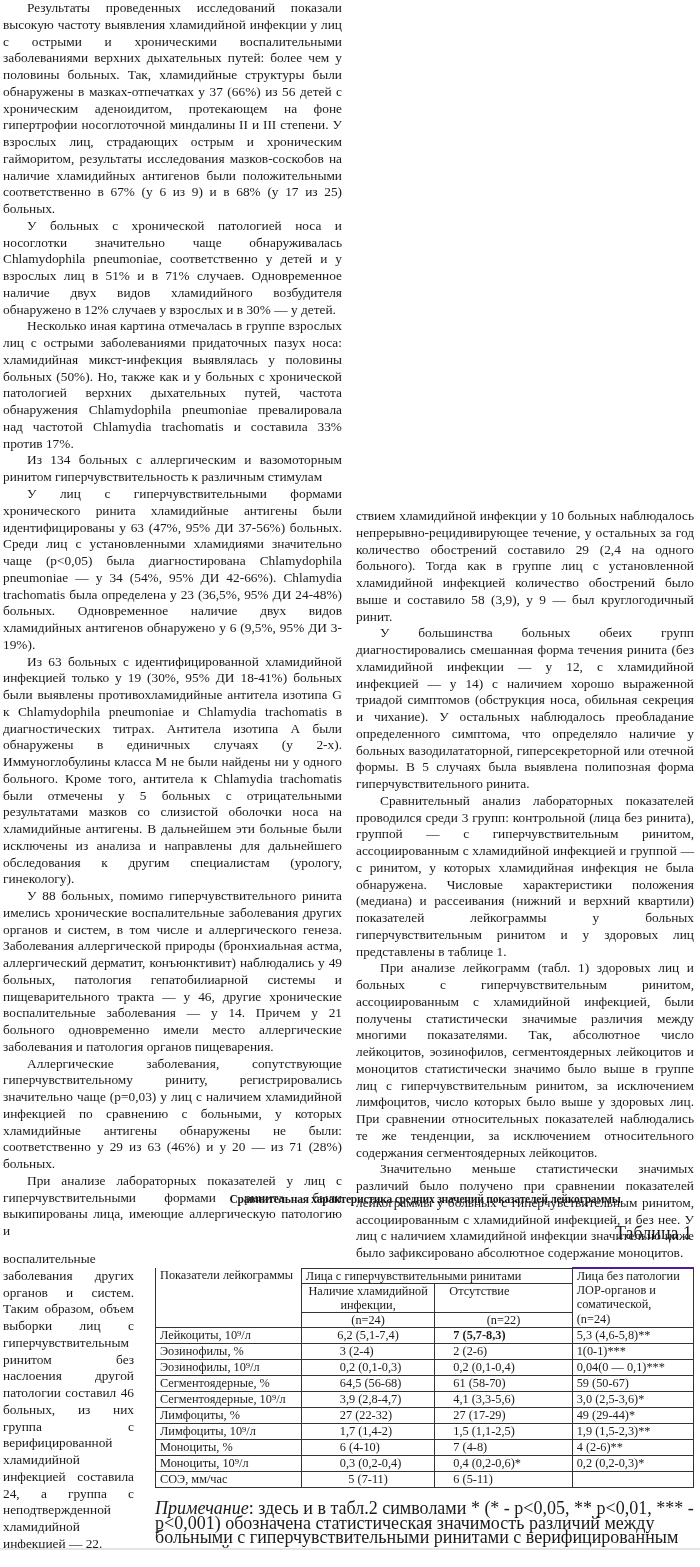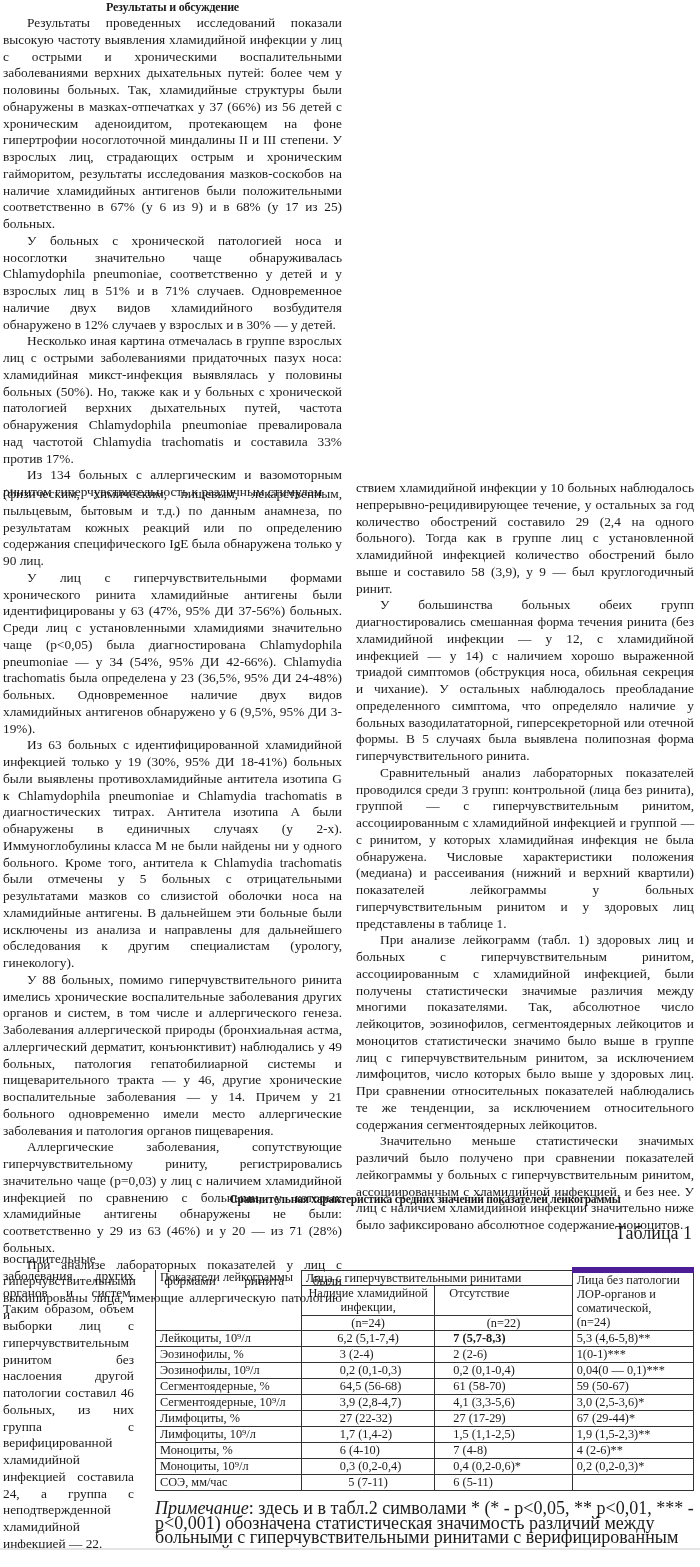--- a/index.html
+++ b/index.html
@@ -8,21 +8,21 @@
     font-family: "Liberation Serif", "DejaVu Serif", serif;
     color: #1a1a1a;
   }
   .page { position: absolute; left: 0; top: 0; width: 700px; height: 1550px; }
   .bottom-strip { position: absolute; left: 0; top: 1548px; width: 700px; height: 19px; background: #ffffff; border-top: 2px solid #e4e4e4; }
   .col { position: absolute; font-size: 13.35px; line-height: 16.75px; text-align: justify; }
   .col p { margin: 0; text-indent: 24px; hyphens: manual; }
   .col p.noindent { text-indent: 0; }
   .left-top { left: 3px; top: 0; width: 339px; }
   .left-bottom { left: 3px; top: 486px; width: 339px; }
-  .right-col { left: 356px; top: 480px; width: 338px; }
+  .right-col { left: 356px; top: 508px; width: 338px; }
   .left-narrow { left: 3px; top: 1251px; width: 131px; }
   .section-title {
     font-weight: bold; text-align: center; font-size: 12px; line-height: 15px;
     margin: 0 0 1px 0; text-indent: 0 !important; letter-spacing: -0.2px;
   }
   .table-caption-num { position: absolute; left: 560px; top: 1225px; width: 132px; text-align: right; font-size: 18px; line-height: 16px; }
   .table-title { position: absolute; left: 150px; top: 1192px; width: 550px; text-align: center; font-weight: bold; font-size: 11.6px; line-height: 15px; letter-spacing: -0.25px; }
   table.data {
     position: absolute; left: 155px; top: 1267px; width: 539px;
     border-collapse: collapse; font-size: 12.3px; line-height: 14px;
@@ -37,29 +37,27 @@
   table.data tr.row td { height: 15px; }
   .note { position: absolute; left: 155px; top: 1501px; width: 542px; font-size: 18px; line-height: 14.5px; text-align: left; }
   .note i { font-style: italic; }
 </style>
 </head>
 <body>
 
 <div class="page">
 
   <div class="col left-top">
-    <p class="section-title">Результаты и обсуждение</p>
     <p>Результаты проведенных исследований показали высокую частоту выявления хламидийной инфекции у лиц с острыми и хроническими воспалительными заболеваниями верхних дыхательных путей: более чем у половины больных. Так, хламидийные структуры были обнаружены в мазках-отпечатках у 37 (66%) из 56 детей с хроническим аденоидитом, протекающем на фоне гипертрофии носоглоточной миндалины II и III степени. У взрослых лиц, страдающих острым и хроническим гайморитом, результаты исследования мазков-соскобов на наличие хламидийных антигенов были положительными соответственно в 67% (у 6 из 9) и в 68% (у 17 из 25) больных.</p>
     <p>У больных с хронической патологией носа и носоглотки значительно чаще обнаруживалась Chlamydophila pneumoniae, соответственно у детей и у взрослых лиц в 51% и в 71% случаев. Одновременное наличие двух видов хламидийного возбудителя обнаружено в 12% случаев у взрослых и в 30% — у детей.</p>
     <p>Несколько иная картина отмечалась в группе взрослых лиц с острыми заболеваниями придаточных пазух носа: хламидийная микст-инфекция выявлялась у половины больных (50%). Но, также как и у больных с хронической патологией верхних дыхательных путей, частота обнаружения Chlamydophila pneumoniae превалировала над частотой Chlamydia trachomatis и составила 33% против 17%.</p>
     <p>Из 134 больных с аллергическим и вазомоторным ринитом гиперчувствительность к различным стимулам</p>
   </div>
 
   <div class="col left-bottom">
-    <p class="noindent">(физическим, химическим, пищевым, лекарственным, пыльцевым, бытовым и т.д.) по данным анамнеза, по результатам кожных реакций или по определению содержания специфического IgE была обнаружена только у 90 лиц.</p>
     <p>У лиц с гиперчувствительными формами хронического ринита хламидийные антигены были идентифицированы у 63 (47%, 95% ДИ 37-56%) больных. Среди лиц с установленными хламидиями значительно чаще (р&lt;0,05) была диагностирована Chlamydophila pneumoniae — у 34 (54%, 95% ДИ 42-66%). Chlamydia trachomatis была определена у 23 (36,5%, 95% ДИ 24-48%) больных. Одновременное наличие двух видов хламидийных антигенов обнаружено у 6 (9,5%, 95% ДИ 3-19%).</p>
     <p>Из 63 больных с идентифицированной хламидийной инфекцией только у 19 (30%, 95% ДИ 18-41%) больных были выявлены противохламидийные антитела изотипа G к Chlamydophila pneumoniae и Chlamydia trachomatis в диагностических титрах. Антитела изотипа А были обнаружены в единичных случаях (у 2-х). Иммуноглобулины класса М не были найдены ни у одного больного. Кроме того, антитела к Chlamydia trachomatis были отмечены у 5 больных с отрицательными результатами мазков со слизистой оболочки носа на хламидийные антигены. В дальнейшем эти больные были исключены из анализа и направлены для дальнейшего обследования к другим специалистам (урологу, гинекологу).</p>
     <p>У 88 больных, помимо гиперчувствительного ринита имелись хронические воспалительные заболевания других органов и систем, в том числе и аллергического генеза. Заболевания аллергической природы (бронхиальная астма, аллергический дерматит, конъюнктивит) наблюдались у 49 больных, патология гепатобилиарной системы и пищеварительного тракта — у 46, другие хронические воспалительные заболевания — у 14. Причем у 21 больного одновременно имели место аллергические заболевания и патология органов пищеварения.</p>
     <p>Аллергические заболевания, сопутствующие гиперчувствительному риниту, регистрировались значительно чаще (р=0,03) у лиц с наличием хламидийной инфекцией по сравнению с больными, у которых хламидийные антигены обнаружены не были: соответственно у 29 из 63 (46%) и у 20 — из 71 (28%) больных.</p>
     <p>При анализе лабораторных показателей у лиц с гиперчувствительными формами ринита были выкипированы лица, имеющие аллергическую патологию и</p>
   </div>
 
   <div class="col left-narrow">
     <p class="noindent">воспалительные заболевания других органов и систем. Таким образом, объем выборки лиц с гиперчувствительным ринитом без наслоения другой патологии составил 46 больных, из них группа с верифицированной хламидийной инфекцией составила 24, а группа с неподтвержденной хламидийной инфекцией — 22.</p>
     <p>В группе лиц с гиперчувствительными ринитами и отсут-</p>
@@ -74,21 +72,21 @@
   </div>
 
   <div class="table-caption-num">Таблица 1</div>
   <div class="table-title">Сравнительная характеристика средних значений показателей лейкограммы</div>
 
   <table class="data">
     <tbody>
       <tr class="hdr">
         <td class="c1" rowspan="3" style="border-bottom:1px solid #333; white-space:normal;">Показатели лейкограммы</td>
         <td colspan="2" style="border-top:1px solid #333;">Лица с гиперчувствительными ринитами</td>
-        <td class="c4" rowspan="2" style="border-top:6px solid #4c1d95; white-space:normal;">Лица без патологии ЛОР-органов и соматической,</td>
+        <td class="c4" rowspan="2" style="border-top:2px solid #4c1d95; white-space:normal;">Лица без патологии ЛОР-органов и соматической,</td>
       </tr>
       <tr class="hdr">
         <td class="c2 center" style="border-top:1px solid #333; white-space:normal;">Наличие хламидийной инфекции,</td>
         <td class="c3" style="border-top:1px solid #333; padding-left:14px;">Отсутствие</td>
       </tr>
       <tr>
         <td class="c2 center">(n=24)</td>
         <td class="c3 center">(n=22)</td>
         <td class="c4" style="border-top:none;">(n=24)</td>
       </tr>
@@ -119,21 +117,21 @@
       <tr class="row">
         <td>Сегментоядерные, 10⁹/л</td>
         <td style="padding-left:38px;">3,9 (2,8-4,7)</td>
         <td style="padding-left:18px;">4,1 (3,3-5,6)</td>
         <td>3,0 (2,5-3,6)*</td>
       </tr>
       <tr class="row">
         <td>Лимфоциты, %</td>
         <td style="padding-left:38px;">27 (22-32)</td>
         <td style="padding-left:18px;">27 (17-29)</td>
-        <td>67 (29-44)*</td>
+        <td>49 (29-44)*</td>
       </tr>
       <tr class="row">
         <td>Лимфоциты, 10⁹/л</td>
         <td style="padding-left:38px;">1,7 (1,4-2)</td>
         <td style="padding-left:18px;">1,5 (1,1-2,5)</td>
         <td>1,9 (1,5-2,3)**</td>
       </tr>
       <tr class="row">
         <td>Моноциты, %</td>
         <td style="padding-left:38px;">6 (4-10)</td>

